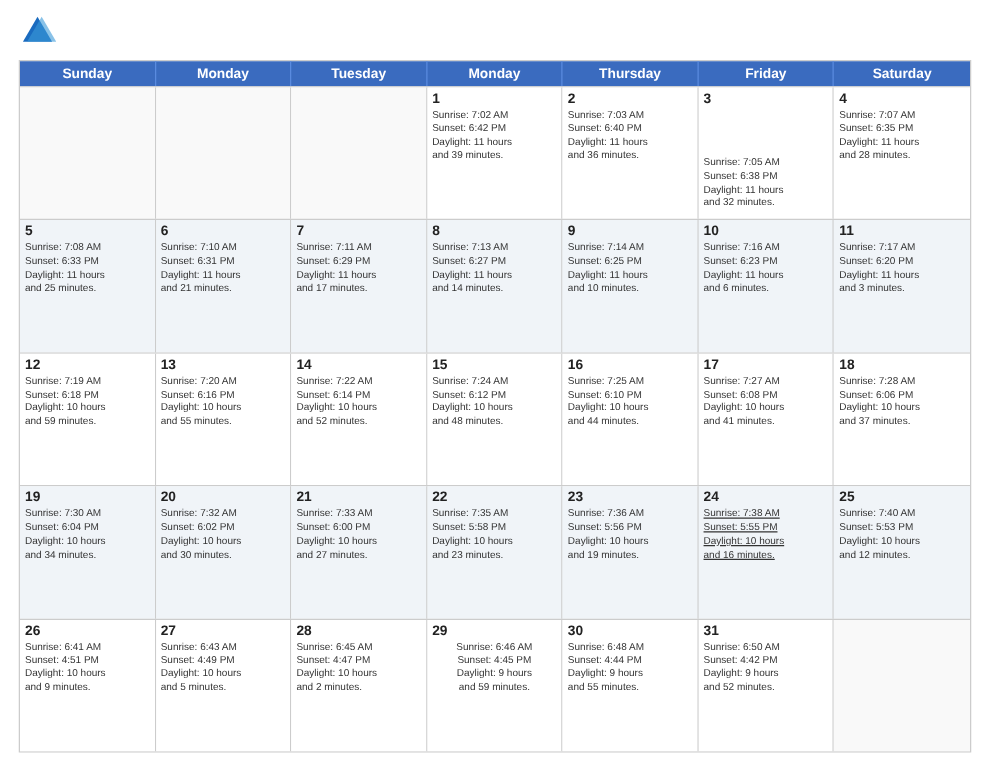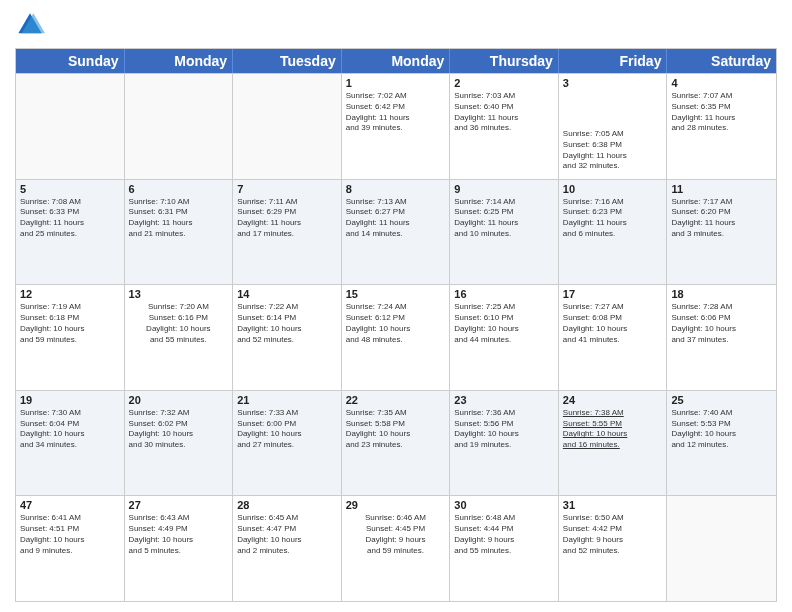--- a/index.html
+++ b/index.html
@@ -60,24 +60,24 @@
       flex-direction: column;
       border: 1px solid #ccc;
     }
     .cal-header {
       display: grid;
       grid-template-columns: repeat(7, 1fr);
       background: #3a6bbf;
     }
     .cal-header-cell {
       color: #fff;
-      font-size: 14px;
+      font-size: 11px;
       font-weight: bold;
       padding: 4px 5px;
-      text-align: right;
+      text-align: center;
       border-right: 1px solid #5a8bdf;
     }
     .cal-header-cell:last-child { border-right: none; }
     .cal-body {
       flex: 1;
       display: flex;
       flex-direction: column;
     }
     .cal-row {
       display: grid;
@@ -228,21 +228,21 @@
         <div class="cal-row">
           <div class="cal-cell">
             <div class="day-number">12</div>
             <div class="cell-text" style="white-space: pre-line;">Sunrise: 7:19 AM
 Sunset: 6:18 PM
 Daylight: 10 hours
 and 59 minutes.</div>
           </div>
           <div class="cal-cell">
             <div class="day-number">13</div>
-            <div class="cell-text" style="white-space: pre-line; text-align: center;">Sunrise: 7:20 AM
+            <div class="cell-text" style="white-space: pre-line;">Sunrise: 7:20 AM
 Sunset: 6:16 PM
 Daylight: 10 hours
 and 55 minutes.</div>
           </div>
           <div class="cal-cell">
             <div class="day-number">14</div>
             <div class="cell-text" style="white-space: pre-line;">Sunrise: 7:22 AM
 Sunset: 6:14 PM
 Daylight: 10 hours
 and 52 minutes.</div>
@@ -322,21 +322,21 @@
           <div class="cal-cell alt-row">
             <div class="day-number">25</div>
             <div class="cell-text" style="white-space: pre-line;">Sunrise: 7:40 AM
 Sunset: 5:53 PM
 Daylight: 10 hours
 and 12 minutes.</div>
           </div>
         </div>
         <div class="cal-row">
           <div class="cal-cell">
-            <div class="day-number">47</div>
+            <div class="day-number">26</div>
             <div class="cell-text" style="white-space: pre-line;">Sunrise: 6:41 AM
 Sunset: 4:51 PM
 Daylight: 10 hours
 and 9 minutes.</div>
           </div>
           <div class="cal-cell">
             <div class="day-number">27</div>
             <div class="cell-text" style="white-space: pre-line;">Sunrise: 6:43 AM
 Sunset: 4:49 PM
 Daylight: 10 hours

